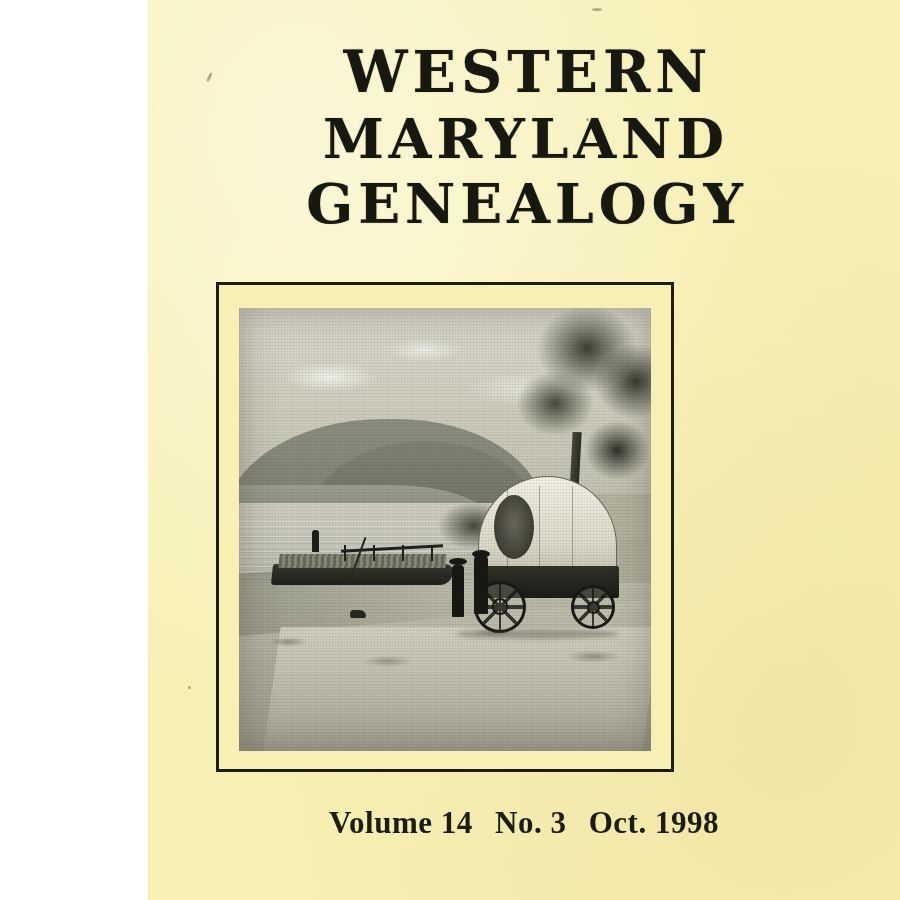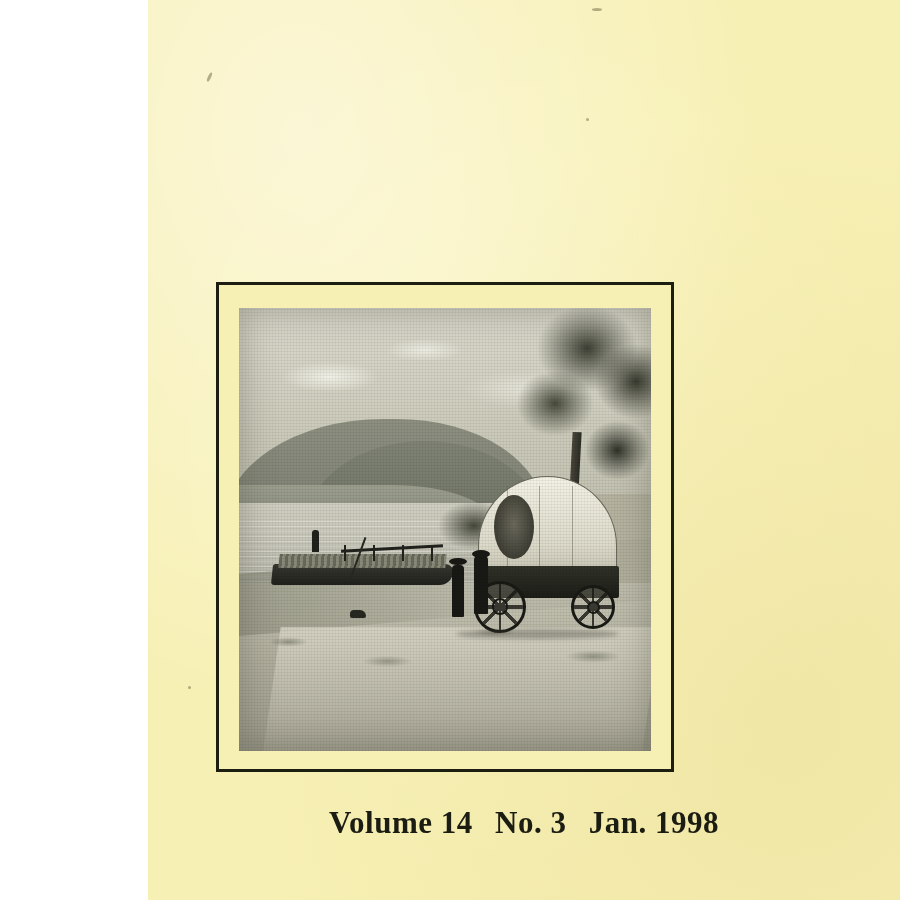--- a/index.html
+++ b/index.html
@@ -287,20 +287,25 @@
     position: absolute;
     background: rgba(90,86,50,0.45);
     border-radius: 50%;
   }
 </style>
 </head>
 <body>
 
 <div id="cover">
 
+  <div class="title-block">
+    <div class="title-line" id="title-line-1">WESTERN</div>
+    <div class="title-line" id="title-line-2">MARYLAND</div>
+    <div class="title-line" id="title-line-3">GENEALOGY</div>
+  </div>
 
   <div id="illustration-frame">
     <div id="illustration">
       <div class="sky"></div>
       <div class="clouds"></div>
       <div class="far-hill"></div>
       <div class="hill-2"></div>
       <div class="far-bank"></div>
       <div class="water"></div>
       <div class="water-shimmer"></div>
@@ -346,20 +351,20 @@
       <div class="dog"></div>
 
       <div class="grain"></div>
       <div class="vignette"></div>
     </div>
   </div>
 
   <div id="issue-line">
     <span>Volume 14</span>
     <span>No. 3</span>
-    <span>Jan. 1998</span>
+    <span>Oct. 1998</span>
   </div>
 
   <div class="speck" style="left:60px;  top:72px;  width:3px; height:10px; transform:rotate(25deg);"></div>
   <div class="speck" style="left:444px; top:8px;   width:10px; height:3px;"></div>
   <div class="speck" style="left:438px; top:118px; width:3px; height:3px;"></div>
   <div class="speck" style="left:40px;  top:686px; width:3px; height:3px;"></div>
 </div>
 
 </body></html>

